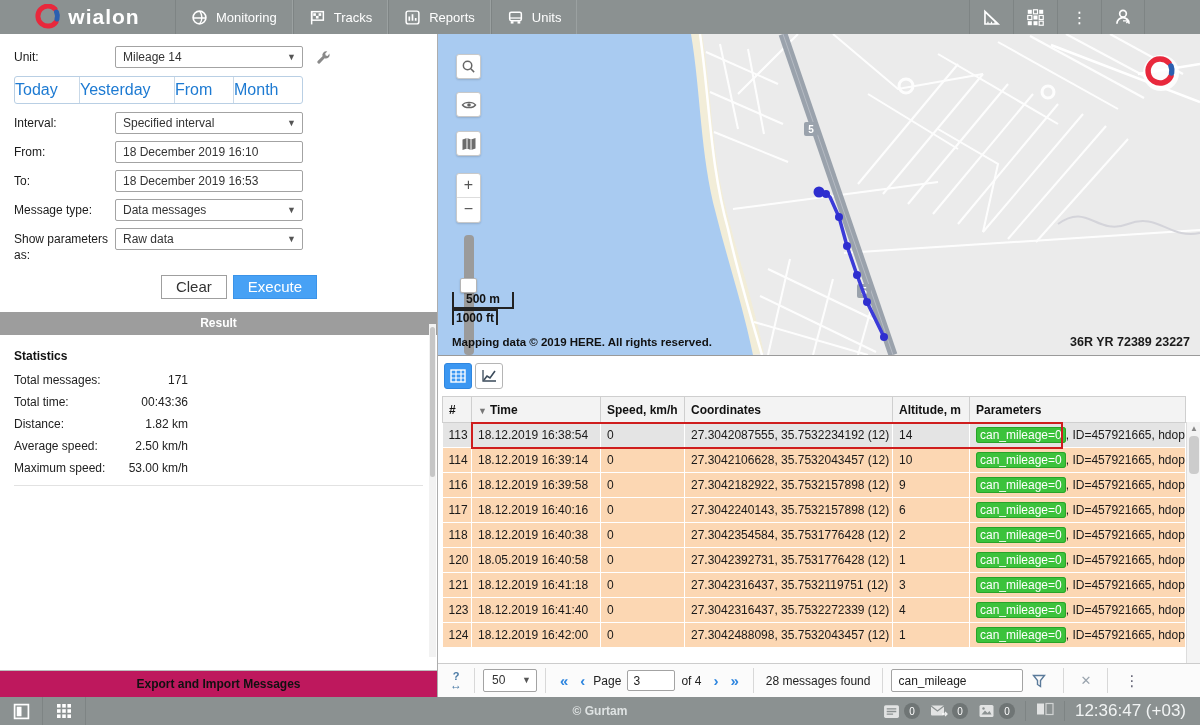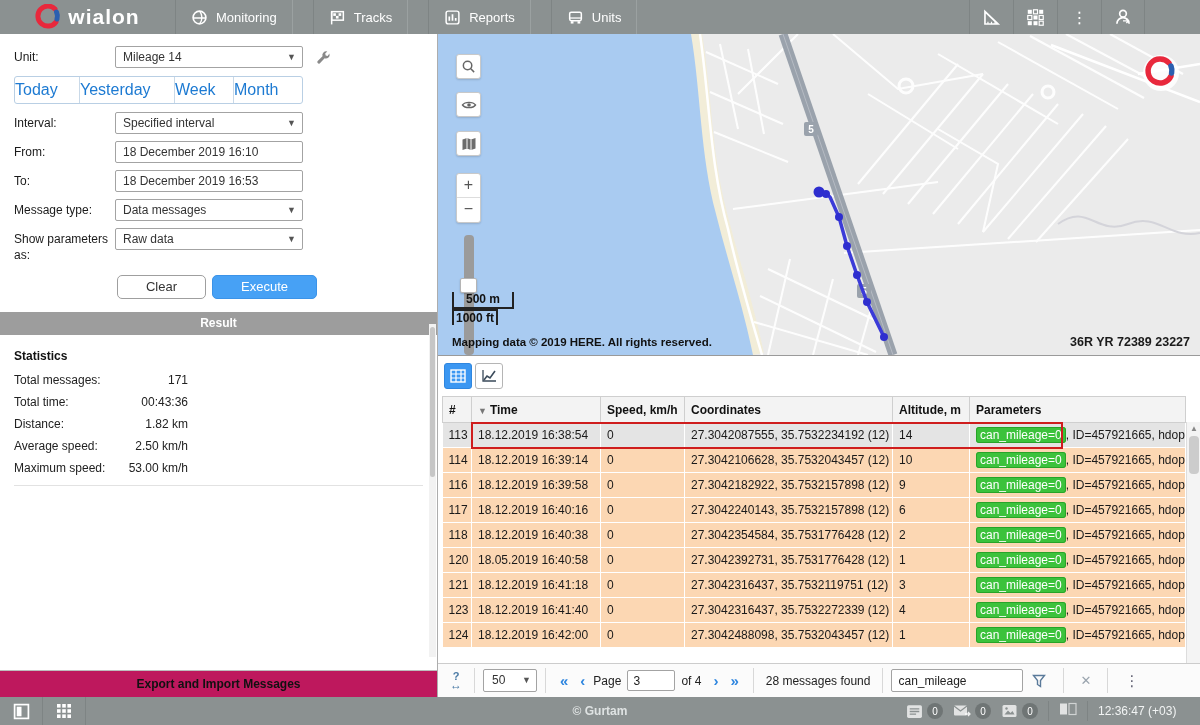--- a/index.html
+++ b/index.html
@@ -4,21 +4,21 @@
 <style>
   * { box-sizing: border-box; margin: 0; padding: 0; }
   html,body { width:1200px; height:725px; overflow:hidden; background:#fff;
     font-family:"Liberation Sans","DejaVu Sans",sans-serif; }
   .app { position:relative; width:1200px; height:725px; font-size:12px; color:#222; }
 
   
   .topbar { position:absolute; top:0; left:0; right:0; height:34px; background:#8b9191; display:flex; align-items:stretch; }
   .logo { width:175px; display:flex; align-items:center; justify-content:center; gap:7px; }
   .logo-text { color:#fff; font-size:21px; font-weight:bold; letter-spacing:1px; }
-  .tabs { display:flex;gap:20px; }
+  .tabs { display:flex; }
   .tab { display:flex; align-items:center; gap:8px; padding:0 15px; color:#fff; font-size:13px;
     border-left:1px solid #7e8484; border-right:1px solid #9ba1a1; cursor:default; }
   .tab.active { background:#6b7070; }
   .tab svg { flex:0 0 auto; }
   .topbar-right { margin-left:auto; margin-right:55px; display:flex; }
   .top-icon { width:44px; display:flex; align-items:center; justify-content:center; color:#fff;
     border-left:1px solid #7e8484; }
   .top-icon:last-child { border-right:1px solid #7e8484; }
   .kebab { font-size:16px; color:#fff; letter-spacing:0; }
 
@@ -31,21 +31,21 @@
   .ctrl { position:relative; width:188px; height:22px; border:1px solid #a3a3a3; border-radius:2px;
     background:#fff; font-size:12px; color:#333; line-height:20px; padding:0 16px 0 7px; overflow:hidden; white-space:nowrap; }
   .ctrl.inputbox { padding-right:7px; }
   .ctrl .arr { position:absolute; right:6px; top:0; line-height:20px; color:#555; font-size:9px; }
   .wrench { margin-left:12px; margin-top:3px; color:#8a8a8a; }
   .quick { display:flex; width:289px; margin:2px 0 8px 0; border:1px solid #b9cfe4; border-radius:3px; overflow:hidden; background:#fff; }
   .quick > div { color:#1d7ad2; font-size:16px; padding:4px 0; border-right:1px solid #c9d9e8; cursor:default; }
   .quick > div:last-child { border-right:none; }
   .q0{width:65px;} .q1{width:95px;} .q2{width:59px;} .q3{width:68px;}
   .btnrow { display:flex; justify-content:flex-end; width:303px; gap:6px; margin-top:12px; }
-  .btn { height:24px; padding:0 28px; font-size:13px; border-radius:5px; line-height:22px; cursor:default; }
+  .btn { height:24px; padding:0 14px; font-size:15px; border-radius:0; line-height:22px; cursor:default; }
   .btn.ghost { background:#fff; border:1px solid #9f9f9f; color:#333; }
   .btn.primary { background:#47a1f5; border:1px solid #3b93e8; color:#fff; }
   .result-bar { margin-top:13px; height:23px; background:#9d9d9d; color:#fff; font-weight:bold;
     text-align:center; line-height:23px; font-size:12px; }
   .stats { padding:14px 14px 0 14px; }
   .stats h3, .legend h3 { font-size:12px; font-weight:bold; color:#111; margin-bottom:10px; }
   .srow { display:flex; margin-bottom:8px; font-size:12px; }
   .srow .sl { width:112px; color:#222; }
   .srow .sv { width:62px; text-align:right; color:#222; }
   .sep { border-top:1px solid #e2e2e2; margin:10px 14px 0 14px; }
@@ -133,21 +133,21 @@
   .footer { position:absolute; bottom:0; left:0; right:0; height:28px; background:#8b9191;
     display:flex; align-items:center; color:#e6e9e9; }
   .f-ic { width:43px; display:flex; align-items:center; justify-content:center; align-self:stretch;
     border-right:1px solid #7e8484; color:rgba(255,255,255,.85); }
   .f-center { position:absolute; left:0; right:0; text-align:center; font-weight:bold; color:#dfe3e3; pointer-events:none; }
   .f-right { margin-left:auto; display:flex; align-items:center; gap:10px; padding-right:14px; }
   .f-count { display:flex; align-items:center; gap:4px; color:rgba(255,255,255,.8); }
   .badge0 { width:16px; height:16px; border-radius:8px; background:#6f7575; color:#fff; font-size:10px;
     display:flex; align-items:center; justify-content:center; }
   .f-sep { width:1px; height:20px; background:#7e8484; }
-  .f-time { color:#f2f4f4; font-size:12px; min-width:88px; text-align:left; }
+  .f-time { color:#f2f4f4; font-size:17px; min-width:88px; text-align:left; }
 </style>
 </head>
 <body>
 
 <div class="app">
 
   <header class="topbar">
     <div class="logo">
       <svg width="26" height="26" viewBox="0 0 26 26">
         <path d="M20,5 A10,10 0 1 0 21,18" fill="none" stroke="#e8283c" stroke-width="5" stroke-linecap="round"></path>
@@ -233,21 +233,21 @@
         </div>
         <span class="wrench">
           <svg width="17" height="17" viewBox="0 0 16 16">
             <path d="M13.6,4.3 a3.6,3.6 0 0 1 -4.5,4.5 L4.6,13.3 a1.45,1.45 0 0 1 -2.05,-2.05 L7.05,6.8 a3.6,3.6 0 0 1 4.5,-4.5 L9.6,4.25 l0.45,1.8 1.8,0.45 z" fill="#8a8a8a"></path>
           </svg>
         </span>
       </div>
       <div class="quick">
         <div class="q0">Today</div>
         <div class="q1">Yesterday</div>
-        <div class="q2">Week</div>
+        <div class="q2">From</div>
         <div class="q3">Month</div>
       </div>
       <div class="frow">
         <label>Interval:</label>
         <div class="ctrl">
           <span>Specified interval</span>
           <span class="arr">▼</span>
         </div>
       </div>
       <div class="frow">

